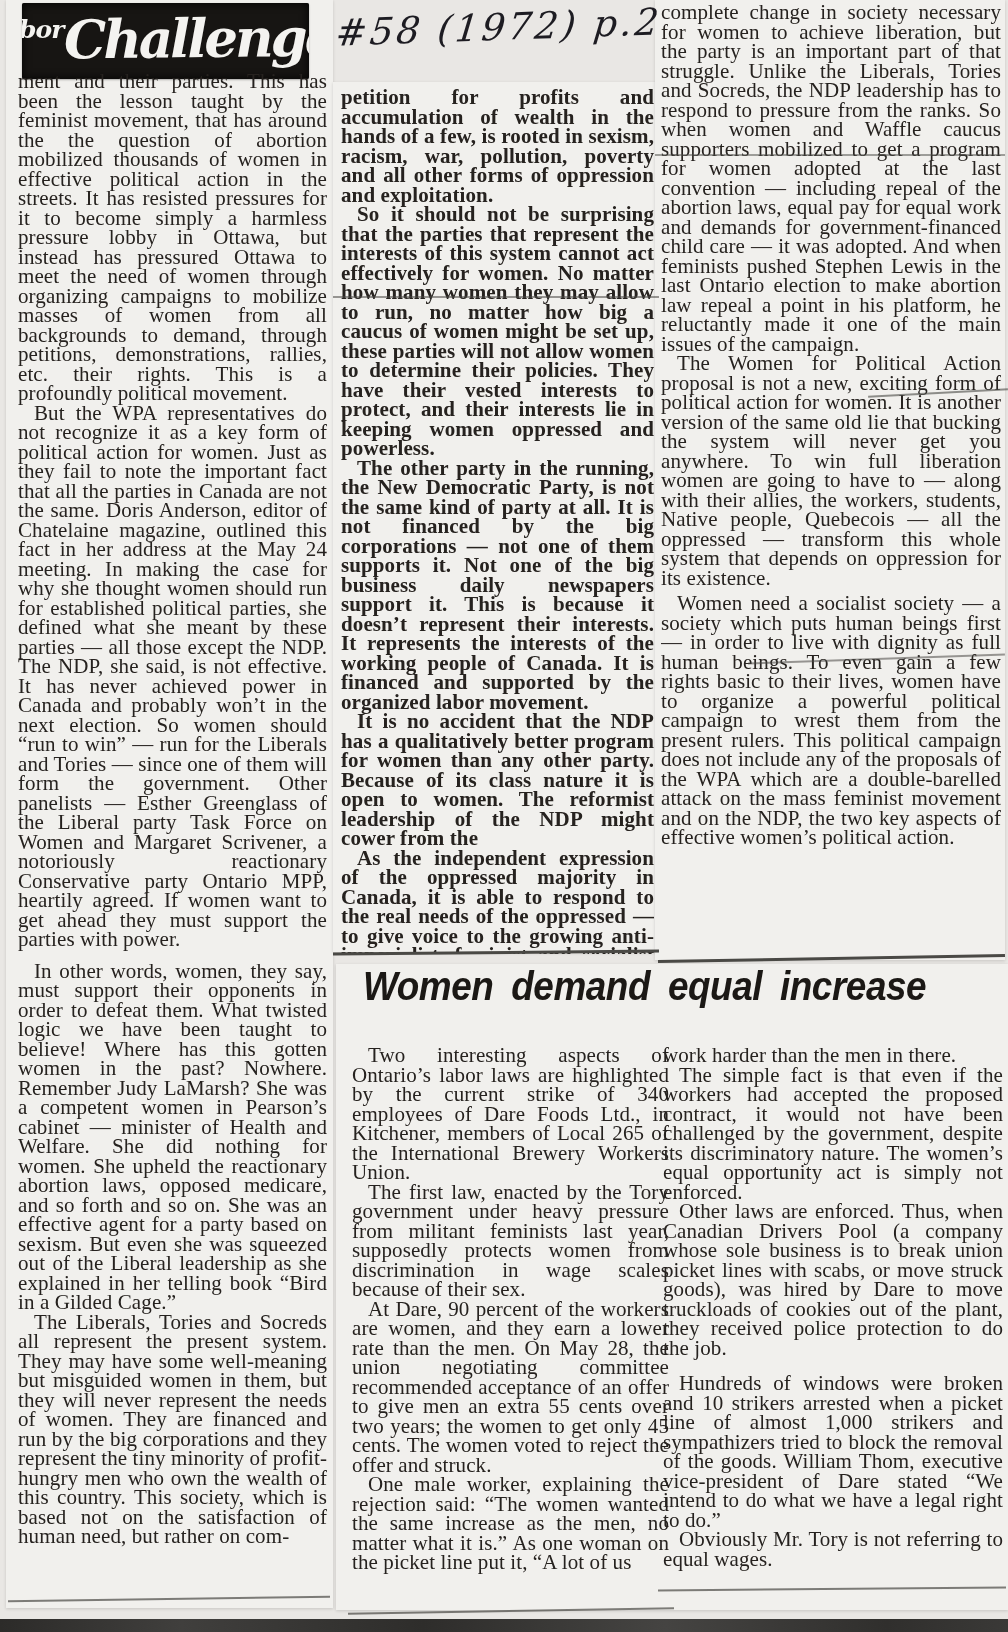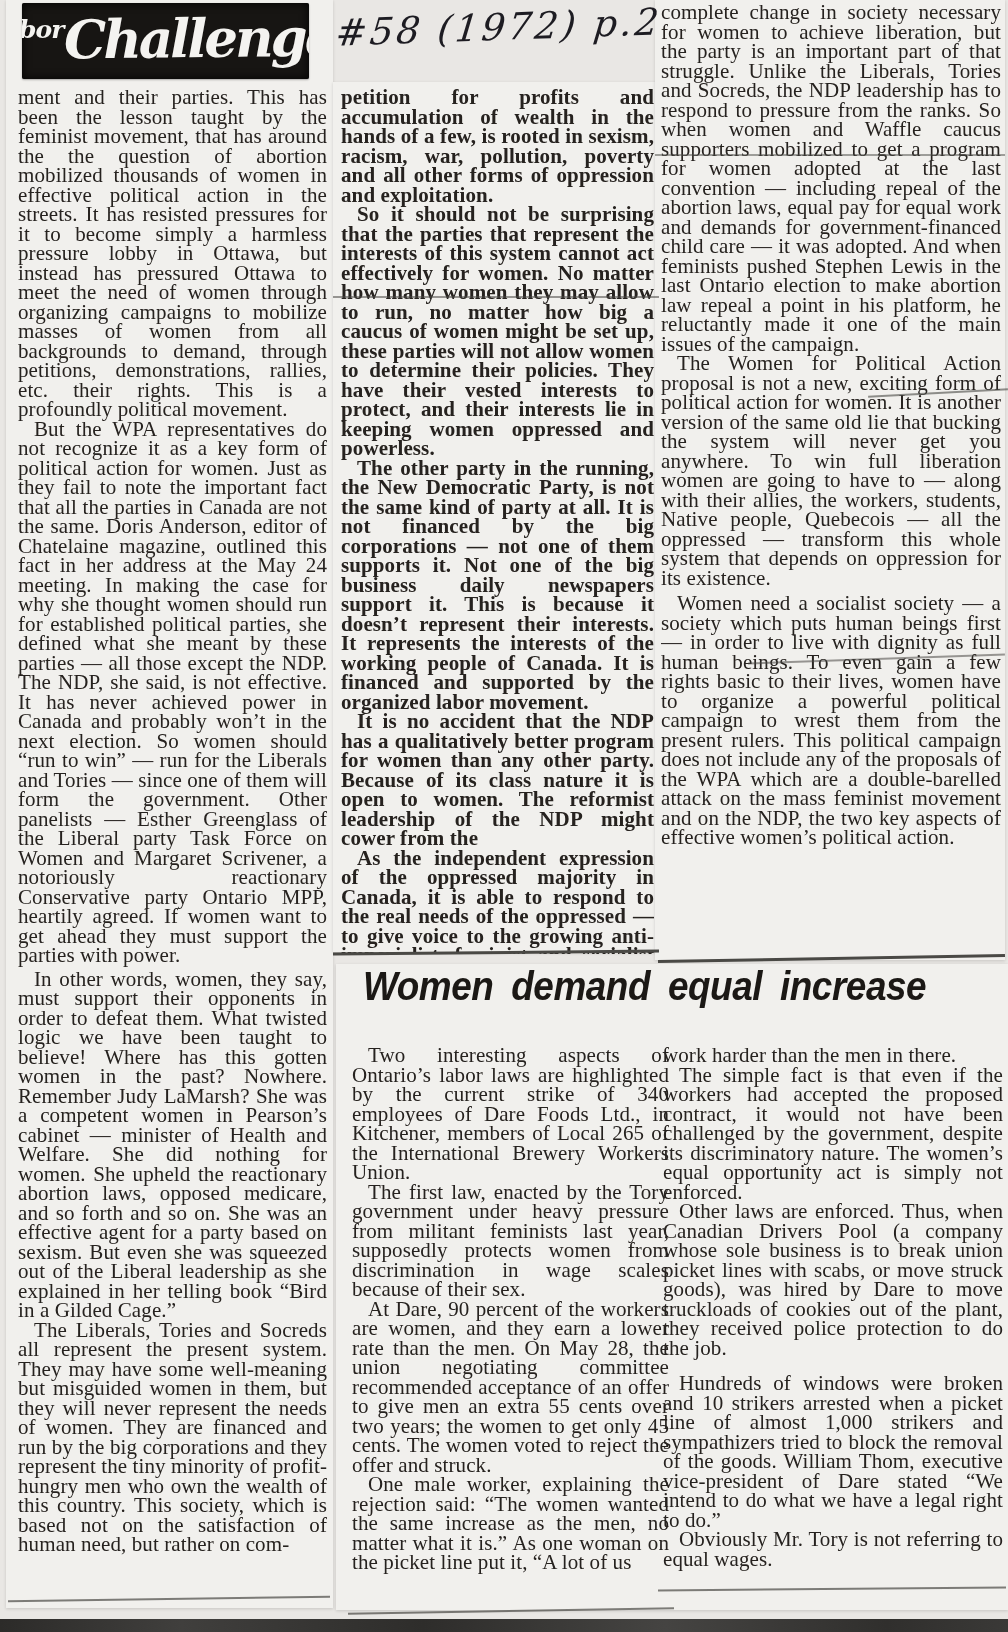--- a/index.html
+++ b/index.html
@@ -46,26 +46,26 @@
     white-space:nowrap;
   }
 
   
   .col { position:absolute; overflow:hidden; }
   .col p {
     margin:0; text-indent:16px; text-align:justify;
     font-size:21px; line-height:19.5px; letter-spacing:0.1px;
   }
   .col p:first-child { text-indent:0; }
-  #a1c1 { left:18px;  top:88px;   width:309px; height:1516px; }
+  #a1c1 { left:18px;  top:72px;   width:309px; height:1516px; }
   #a1c2 { left:341px; top:88px;   width:313px; height:866px;font-weight:bold; }
   #a1c3 { left:661px; top:3px;    width:340px; height:952px; }
   #a2c1 { left:352px; top:1046px; width:317px; height:562px; }
   #a2c2 { left:663px; top:1046px; width:340px; height:558px;font-family:Liberation Serif, serif; }
-  #a1c1 p:nth-child(3) { margin-top:4px; }
+  #a1c1 p:nth-child(3) { margin-top:12px; }
   #a1c3 p:nth-child(3) { margin-top:6px;font-family:Liberation Serif, serif; }
   #a2c1 p:first-child  { text-indent:16px; }
   #a2c2 p:nth-child(3) { }
   #a2c2 p:nth-child(4) { margin-top:16px; }
 
   
   .headline {
     position:absolute; left:363px; top:956px; width:645px; margin:0;
     font-family:"Liberation Sans", sans-serif;
     font-style:italic; font-weight:bold;

